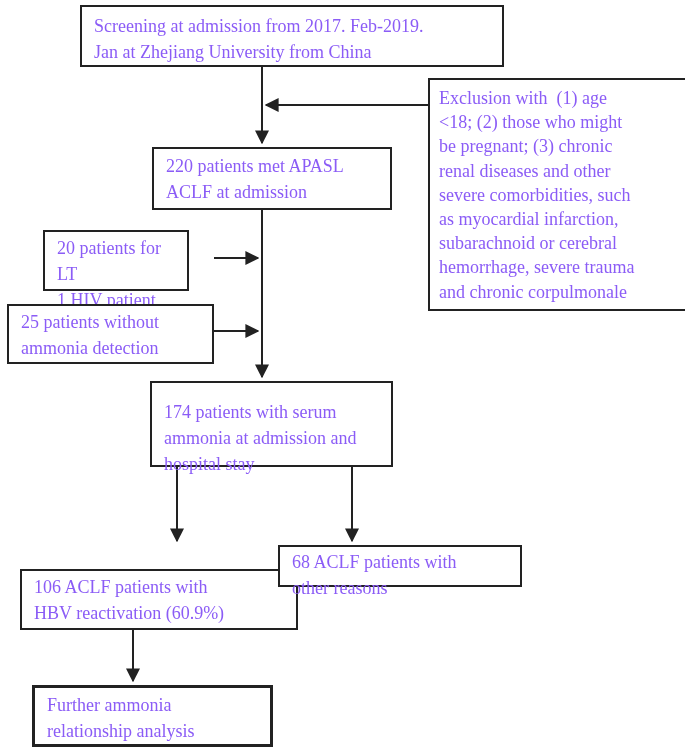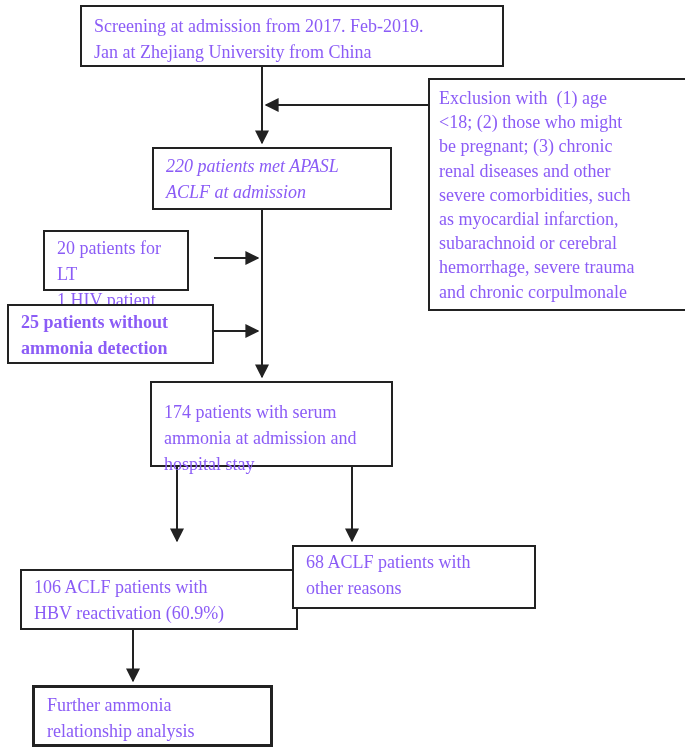--- a/index.html
+++ b/index.html
@@ -33,26 +33,26 @@
     line-height: 26px;
     padding: 5px 12px;
   }
   .node .node-text {
     white-space: pre-wrap;
     display: block;
   }
   .node-screening      { left: 80px;  top: 5px;   width: 424px; height: 62px;  padding-top: 6px; }
   .node-exclusion      { left: 428px; top: 78px;  width: 300px; height: 233px;
                          font-size: 18px; line-height: 24.2px; padding: 6px 8px 6px 9px; }
-  .node-met-apasl      { left: 152px; top: 147px; width: 240px; height: 63px;  padding-top: 4px; font-style: italic; }
+  .node-met-apasl      { left: 152px; top: 147px; width: 240px; height: 63px;  padding-top: 4px; }
   .node-lt-hiv         { left: 43px;  top: 230px; width: 146px; height: 61px;  padding-top: 3px; }
-  .node-no-ammonia     { left: 7px;   top: 304px; width: 207px; height: 60px;  padding-top: 3px; font-weight: bold; }
+  .node-no-ammonia     { left: 7px;   top: 304px; width: 207px; height: 60px;  padding-top: 3px; }
   .node-serum-ammonia  { left: 150px; top: 381px; width: 243px; height: 86px;  padding-top: 16px; }
   .node-hbv            { left: 20px;  top: 545px; width: 278px; height: 61px;  padding-top: 3px; margin-top: 24px; }
-  .node-other          { left: 292px; top: 545px; width: 244px; height: 64px;  padding-top: 2px; }
+  .node-other          { left: 278px; top: 545px; width: 244px; height: 42px;  padding-top: 2px; }
   .node-further        { left: 32px;  top: 685px; width: 241px; height: 62px;  padding-top: 4px; border-width: 3px; }
 </style>
 </head>
 <body>
 
 <div class="canvas">
 
   <svg class="connectors" viewBox="0 0 685 754" xmlns="http://www.w3.org/2000/svg">
     <defs>
       <marker id="arrowhead" viewBox="0 0 10 10" refX="9" refY="5" markerWidth="7" markerHeight="7" orient="auto-start-reverse">

